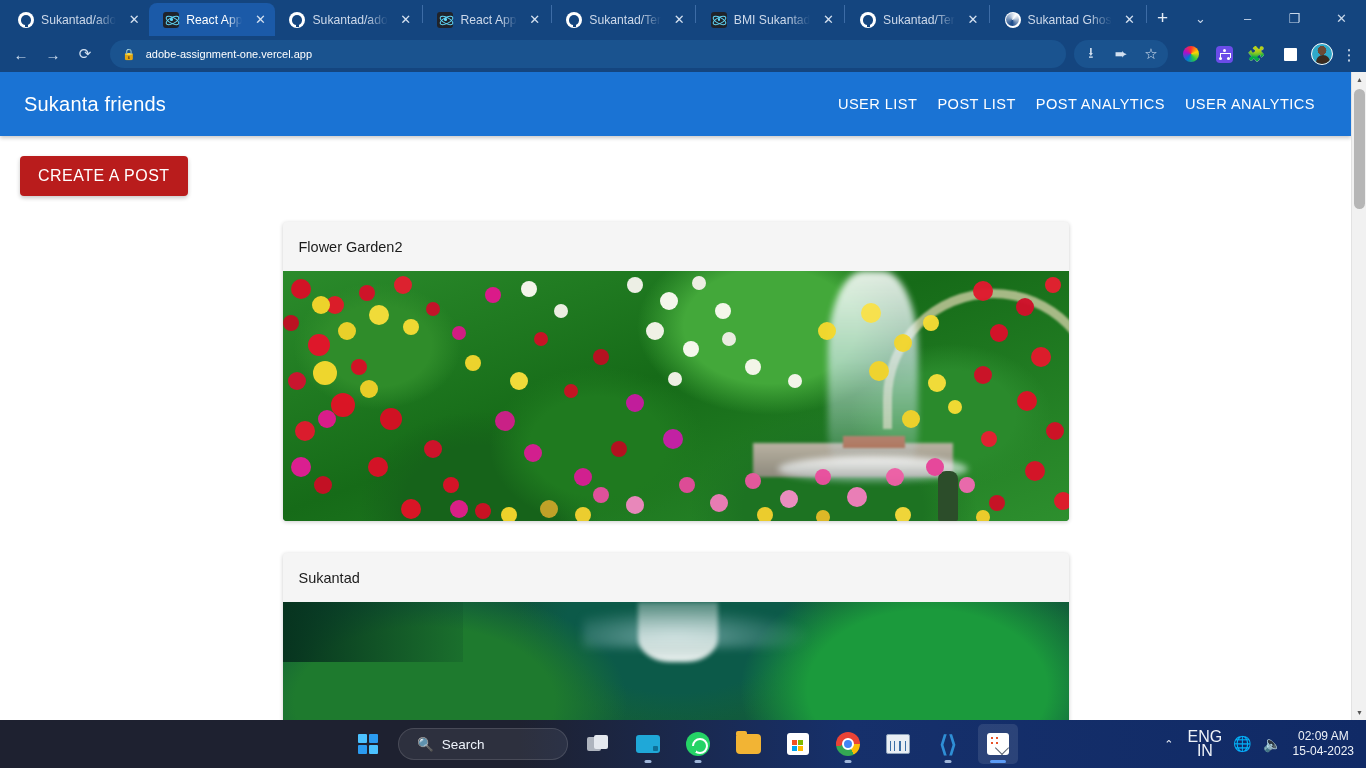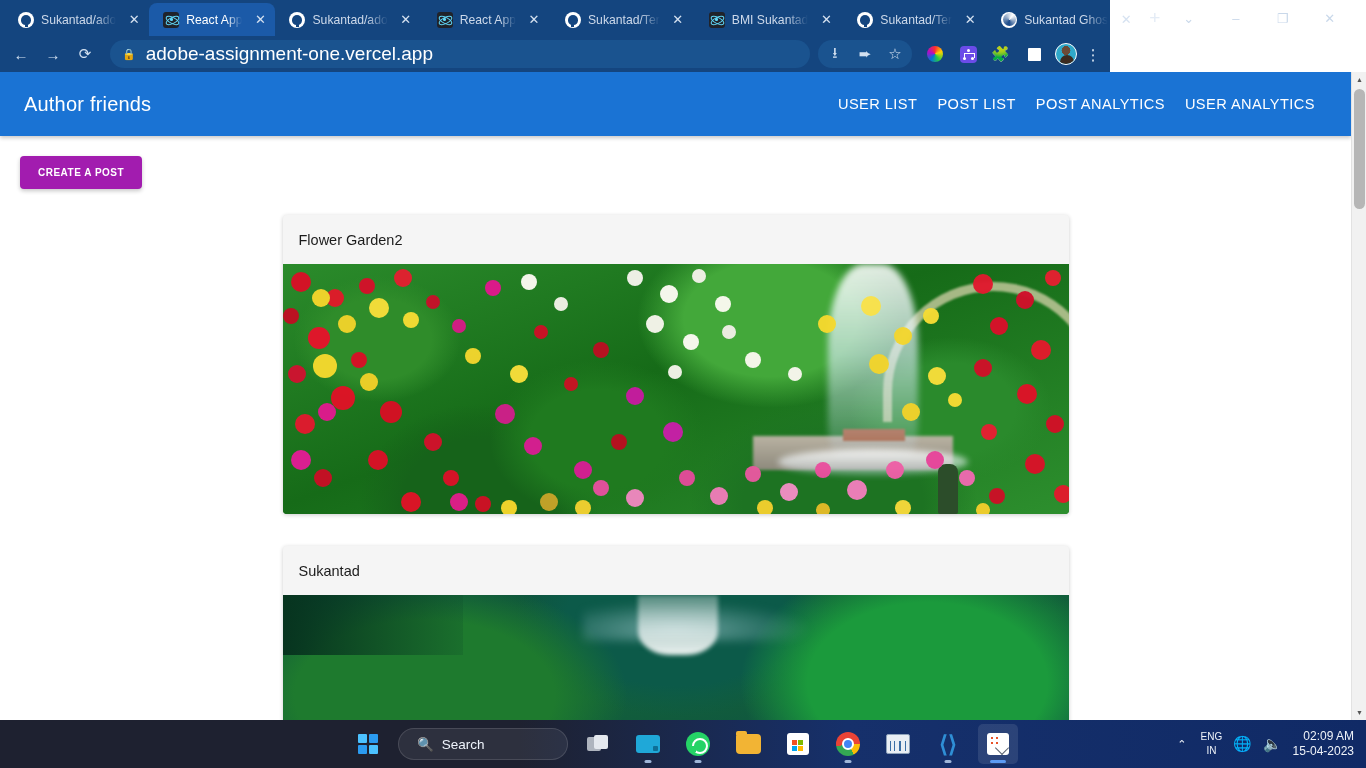--- a/index.html
+++ b/index.html
@@ -4,21 +4,21 @@
 <style>
   * { box-sizing: border-box; margin: 0; padding: 0; }
   html, body {
     width: 1366px; height: 768px;
     overflow: hidden;
     font-family: "Liberation Sans", sans-serif;
     background: #ffffff;
   }
 
   
-  #browser { width: 1110px; height: 72px; background: #14457f; position: relative; }
+  #browser { width: 1366px; height: 72px; background: #14457f; position: relative; }
 
   #tabstrip {
     height: 36px; display: flex; align-items: flex-end;
     background: #14457f; padding-left: 4px; position: relative;
   }
   .tab {
     height: 33px; display: flex; align-items: center; gap: 7px;
     padding: 0 6px 0 14px; border-radius: 8px 8px 0 0;
     color: #cdd9ea; font-size: 12.2px; position: relative;
     flex: 0 0 auto;
@@ -85,21 +85,21 @@
   .tb-ico {
     width: 30px; height: 30px; display: flex; align-items: center; justify-content: center;
     color: #d2e0f0; font-size: 15px; border-radius: 50%;
   }
   #omnibox {
     flex: 1 1 auto; height: 28px; margin: 0 6px 0 8px; background: #1a538f;
     border-radius: 14px; display: flex; align-items: center; padding: 0 12px; gap: 10px;
     min-width: 0;
   }
   #omnibox .lock { font-size: 11px; color: #cfe0f2; }
-  #omnibox .url { color: #ffffff; font-size: 19px; white-space: nowrap; overflow: hidden; }
+  #omnibox .url { color: #ffffff; font-size: 11px; white-space: nowrap; overflow: hidden; }
   #tb-right { display: flex; align-items: center; gap: 1px; }
   #tb-right .pillgroup {
     display: flex; align-items: center; background: #1a538f; border-radius: 14px;
     height: 28px; padding: 0 2px; margin-right: 6px;
   }
   .ext { width: 26px; height: 26px; display: flex; align-items: center; justify-content: center; margin: 0 3px; }
   .ext-rainbow {
     width: 16px; height: 16px; border-radius: 50%;
     background: conic-gradient(#ff2d2d, #ffd400, #2ecc40, #0074d9, #b10dc9, #ff2d2d);
   }
@@ -141,23 +141,23 @@
     position: relative; z-index: 3;
   }
   #appbar .brand { color: #fff; font-size: 20px; font-weight: 400; letter-spacing: .2px; }
   #appnav { margin-left: auto; display: flex; align-items: center; gap: 16px; padding-right: 14px; }
   #appnav a {
     color: #fff; font-size: 14.6px; letter-spacing: .45px; text-decoration: none;
     padding: 6px 2px; white-space: nowrap;
   }
 
   #createpost {
-    margin: 20px 0 0 20px; background: #a21caf; color: #fff; border: none;
-    font-family: inherit; font-size: 10px; letter-spacing: .5px;
-    padding: 11px 18px; border-radius: 4px; box-shadow: 0 2px 4px rgba(0,0,0,.22); font-weight: bold;
+    margin: 20px 0 0 20px; background: #b91c1c; color: #fff; border: none;
+    font-family: inherit; font-size: 16px; letter-spacing: .5px;
+    padding: 11px 18px; border-radius: 4px; box-shadow: 0 2px 4px rgba(0,0,0,.22);
   }
 
   #feed { width: 786px; margin: 26px auto 0; }
   .card {
     background: #f5f5f5; border-radius: 4px; box-shadow: 0 1px 4px rgba(0,0,0,.20);
     margin-bottom: 32px; overflow: hidden;
   }
   .card-title { padding: 17px 16px 16px; font-size: 14.5px; color: #1b1b1b; }
   .card-media { width: 786px; height: 250px; position: relative; overflow: hidden; }
   .card-body { padding: 14px 16px 18px; }
@@ -313,23 +313,23 @@
       radial-gradient(circle 1.3px at 7px 7px, #e8532a 99%, transparent);
   }
   .icon-snip b {
     position: absolute; right: 2px; bottom: 2px; width: 10px; height: 10px;
     border-left: 1.5px solid #5a6472; border-bottom: 1.5px solid #5a6472; transform: rotate(-45deg);
   }
   #tb-right-sys {
     position: absolute; right: 6px; display: flex; align-items: center; gap: 11px; color: #eef2f8;
   }
   #tb-right-sys .chev { font-size: 11px; padding: 0 3px; }
-  .lang { font-size: 10px; line-height: 14px; text-align: center; }
+  .lang { font-size: 16px; line-height: 14px; text-align: center; }
   .sys-ico { font-size: 15px; }
-  #clock { font-size: 12px; line-height: 15px; text-align: right; padding-right: 6px; }
+  #clock { font-size: 12px; line-height: 15px; text-align: center; padding-right: 6px; }
 </style>
 </head>
 <body>
 
 <div id="browser">
 
   <div id="tabstrip">
 
     <div class="tab">
       <span class="tab-ico ico-gh"></span>
@@ -432,21 +432,21 @@
       <div class="avatar"></div>
       <div class="kebab">⋮</div>
     </div>
   </div>
 </div>
 
 <div id="viewport">
   <div id="page">
 
     <div id="appbar">
-      <div class="brand">Author friends</div>
+      <div class="brand">Sukanta friends</div>
       <nav id="appnav">
         <a href="#">USER LIST</a>
         <a href="#">POST LIST</a>
         <a href="#">POST ANALYTICS</a>
         <a href="#">USER ANALYTICS</a>
       </nav>
     </div>
 
     <button id="createpost">CREATE A POST</button>
 

